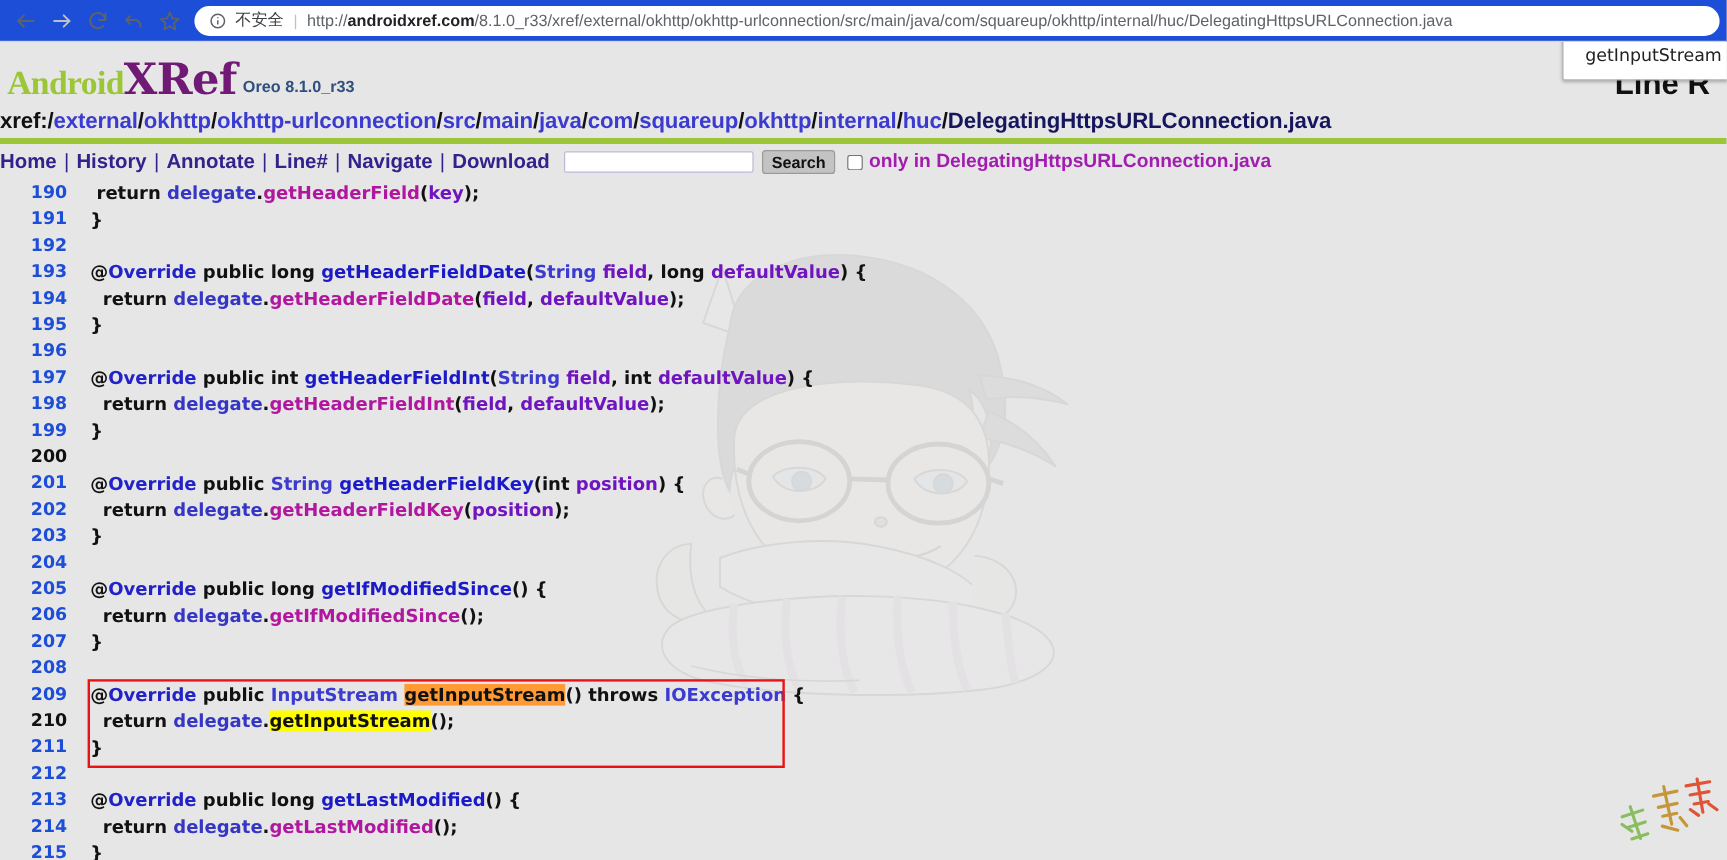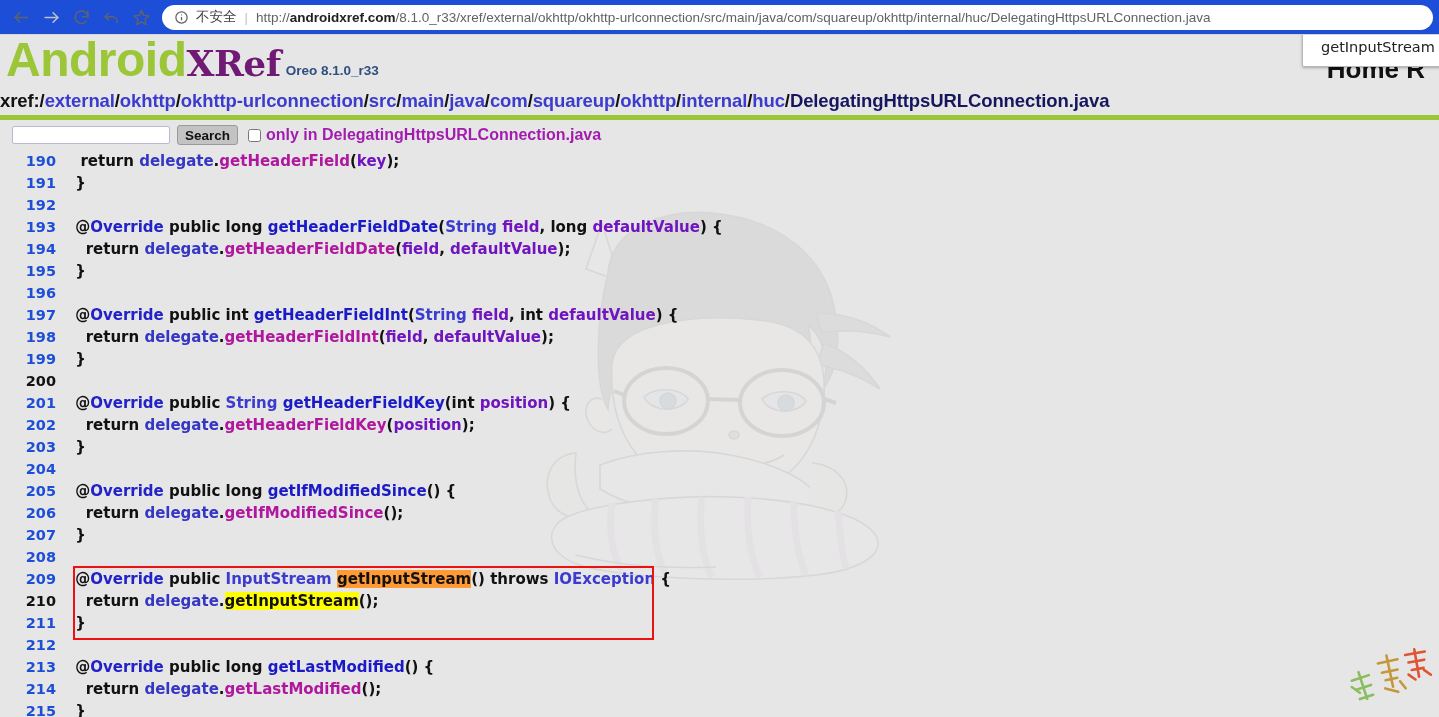--- a/index.html
+++ b/index.html
@@ -52,21 +52,21 @@
     opacity:.85;pointer-events:none;z-index:0;
   }
 
   
   #masthead{
     position:relative;z-index:2;height:53px;padding:0 14px 0 6px;
     display:flex;align-items:flex-end;box-sizing:border-box;
   }
   #logo{display:flex;align-items:baseline;line-height:1;padding-bottom:4px;}
   .logo-android{
-    font-family:Liberation Sans, sans-serif;font-weight:700;font-size:48px;color:#9ac638;
+    font-family:Liberation Serif, serif;font-weight:700;font-size:28px;color:#9ac638;
     letter-spacing:-.5px;
   }
   .logo-xref{
     font-family:"DejaVu Serif", serif;font-weight:700;font-size:36px;color:#701a75;
     letter-spacing:-.5px;
   }
   .logo-ver{
     font-family:"Liberation Sans", sans-serif;font-weight:700;font-size:13.5px;
     color:#2f4f7f;margin-left:5px;position:relative;top:-1px;
   }
@@ -267,28 +267,29 @@
       </g>
     </svg>
   </div>
 
   <div id="masthead">
     <div id="logo">
       <span class="logo-android">Android</span>
         <span class="logo-xref">XRef</span>
       <span class="logo-ver">Oreo 8.1.0_r33</span>
     </div>
-    <div id="masthead-right">Home R</div>
+    <div id="masthead-right">Line R</div>
   </div>
 
   <div id="breadcrumb-bar">
     <div id="breadcrumb"><span class="bc-label">xref:</span><span class="sep">/</span><a href="#">external</a><span class="sep">/</span><a href="#">okhttp</a><span class="sep">/</span><a href="#">okhttp-urlconnection</a><span class="sep">/</span><a href="#">src</a><span class="sep">/</span><a href="#">main</a><span class="sep">/</span><a href="#">java</a><span class="sep">/</span><a href="#">com</a><span class="sep">/</span><a href="#">squareup</a><span class="sep">/</span><a href="#">okhttp</a><span class="sep">/</span><a href="#">internal</a><span class="sep">/</span><a href="#">huc</a><span class="sep">/</span><span class="current">DelegatingHttpsURLConnection.java</span></div>
   </div>
 
   <div id="toolbar">
+    <span id="toolbar-links"><a href="#">Home</a><span class="tsep">|</span><a href="#">History</a><span class="tsep">|</span><a href="#">Annotate</a><span class="tsep">|</span><a href="#">Line#</a><span class="tsep">|</span><a href="#">Navigate</a><span class="tsep">|</span><a href="#">Download</a></span>
     <input id="search-input" type="text" placeholder="" style="">
     <button id="search-button">Search</button>
     <input id="only-in-chk" type="checkbox" style="">
     <span id="only-in-label">only in DelegatingHttpsURLConnection.java</span>
   </div>
 
   <div id="code">
       <div class="cl"><span class="ln">190</span><span class="src"><span class="kw">  return </span><span class="ident">delegate</span><span class="pun">.</span><span class="mcall">getHeaderField</span><span class="pun">(</span><span class="var">key</span><span class="pun">);</span></span></div>
       <div class="cl"><span class="ln">191</span><span class="src"><span class="pun"> }</span></span></div>
       <div class="cl"><span class="ln">192</span><span class="src"><span class="pun"></span></span></div>

